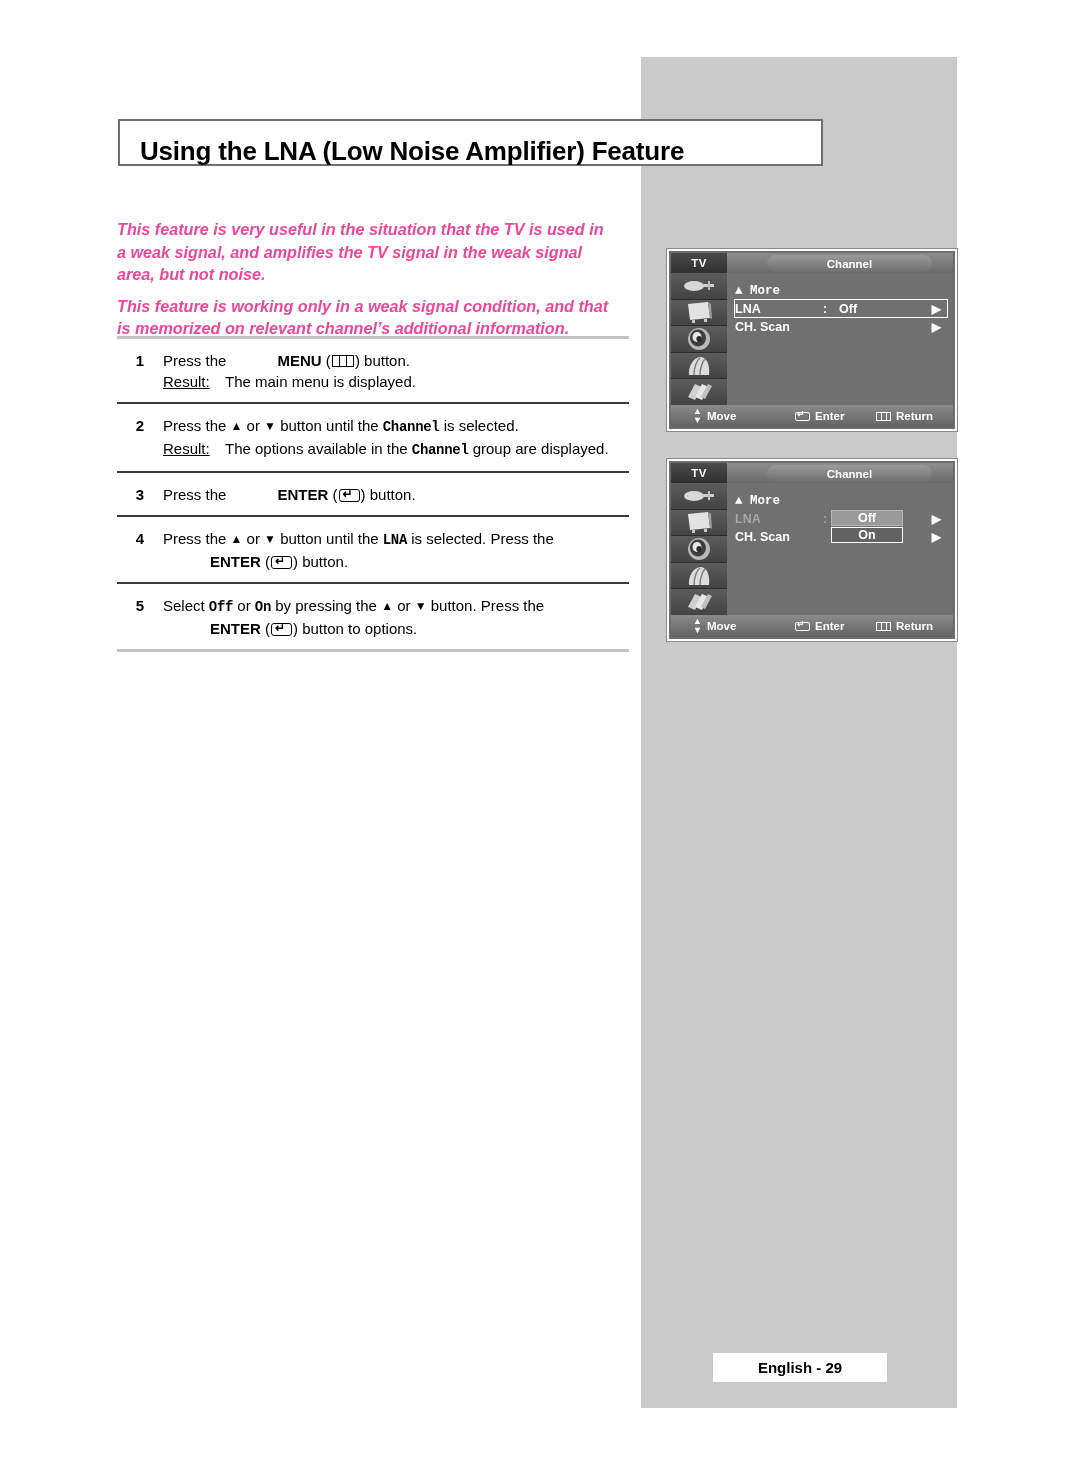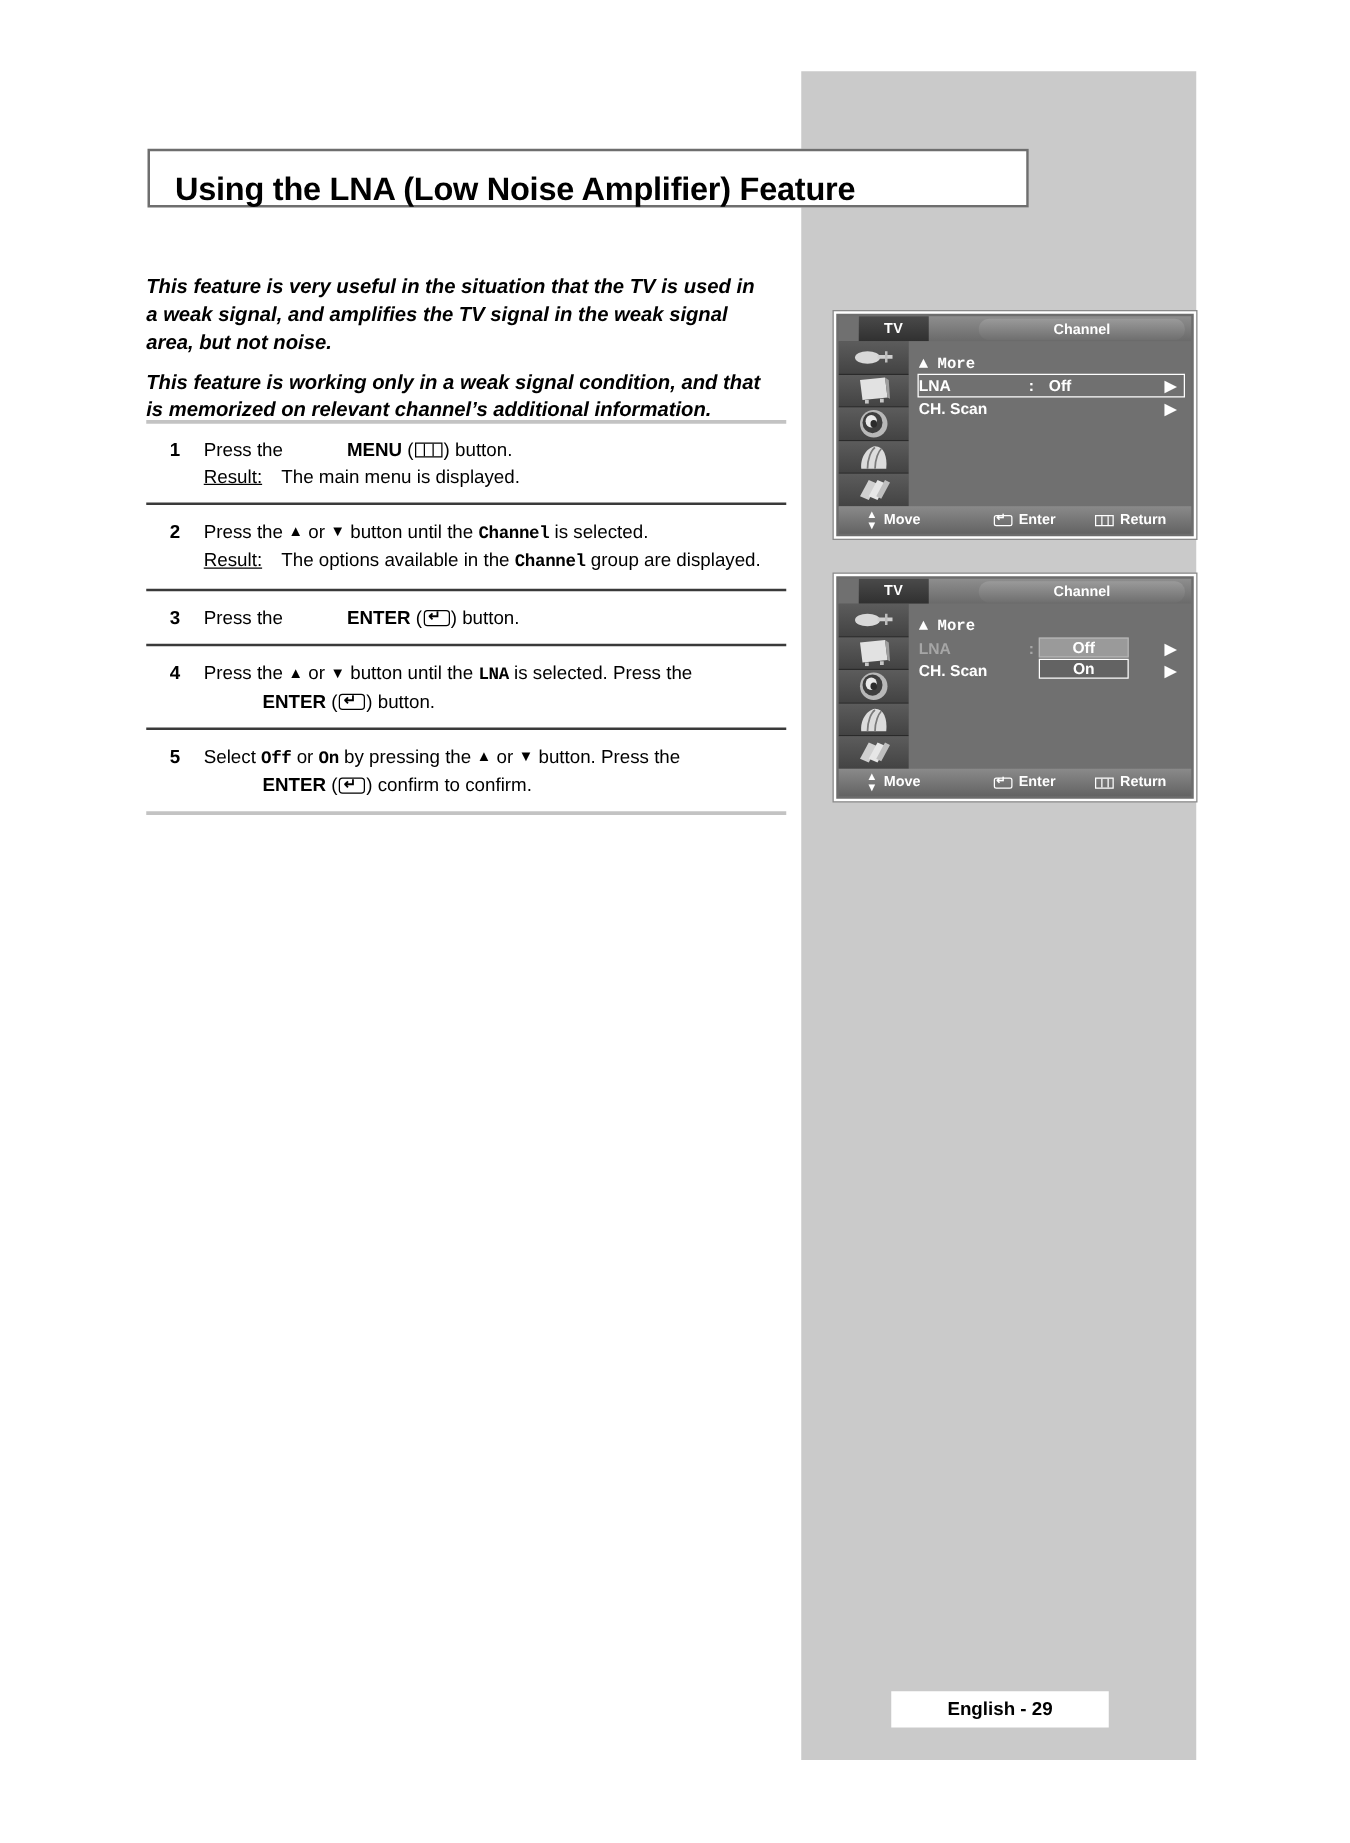--- a/index.html
+++ b/index.html
@@ -31,21 +31,21 @@
     margin-top:17px;
   }
 
   
   .intro{
     position:absolute;left:117px;top:218px;width:512px;
   }
   .intro p{
     margin:0 16px 9px 0;
     font-size:16.2px;font-weight:bold;font-style:italic;
-    line-height:22.5px;color:#000000;
+    line-height:22.5px;color:#ec4899;
   }
 
   
   .steps{
     position:absolute;left:117px;top:336px;width:512px;
   }
   .rule{height:3px;background:#c3c3c3;width:100%;}
   .rule-dark{height:2px;background:#3a3a3a;width:100%;}
   .step{
     display:flex;align-items:flex-start;
@@ -92,21 +92,21 @@
     background:#6d6d6d;border:2px solid #ffffff;
     box-shadow:0 0 0 1px #8a8a8a;
     box-sizing:border-box;
     font-family:"Liberation Sans", sans-serif;
   }
   .osd-1{left:667px;top:249px;}
   .osd-2{left:667px;top:459px;}
   .osd-inner{position:absolute;inset:2px;background:#707070;}
 
   .osd-topbar{
-    position:absolute;left:16px;top:0;right:0;height:20px;
+    position:absolute;left:0;top:0;right:0;height:20px;
     background:linear-gradient(#8e8e8e,#6a6a6a);
   }
   .osd-tv{
     position:absolute;left:0;top:0;width:56px;height:20px;
     background:linear-gradient(#4a4a4a,#303030);
     color:#fff;font-size:11.5px;font-weight:bold;
     display:flex;align-items:center;justify-content:center;
     letter-spacing:0.5px;
   }
   .osd-tab{
@@ -256,21 +256,21 @@
       <div class="step-body">
         <div class="step-line"><span>Press the </span><span class="tri">▲</span><span> or </span><span class="tri">▼</span><span> button until the </span><span class="mono">LNA</span><span> is selected. Press the </span><b>ENTER</b><span> (</span><span class="enter-ico"></span><span>) button.</span></div>
       </div>
     </div>
 
     <div class="rule-dark"></div>
 
     <div class="step">
       <div class="step-num">5</div>
       <div class="step-body">
-        <div class="step-line"><span>Select </span><span class="mono">Off</span><span> or </span><span class="mono">On</span><span>  by pressing the </span><span class="tri">▲</span><span> or </span><span class="tri">▼</span><span> button. Press the </span><b>ENTER</b><span> (</span><span class="enter-ico"></span><span>) confirm to confirm.</span></div>
+        <div class="step-line"><span>Select </span><span class="mono">Off</span><span> or </span><span class="mono">On</span><span>  by pressing the </span><span class="tri">▲</span><span> or </span><span class="tri">▼</span><span> button. Press the </span><b>ENTER</b><span> (</span><span class="enter-ico"></span><span>) button to options.</span></div>
       </div>
     </div>
 
     <div class="rule"></div>
   </div>
 
   <div class="osd osd-1">
     <div class="osd-inner">
       <div class="osd-topbar">
         <div class="osd-tv">TV</div>

